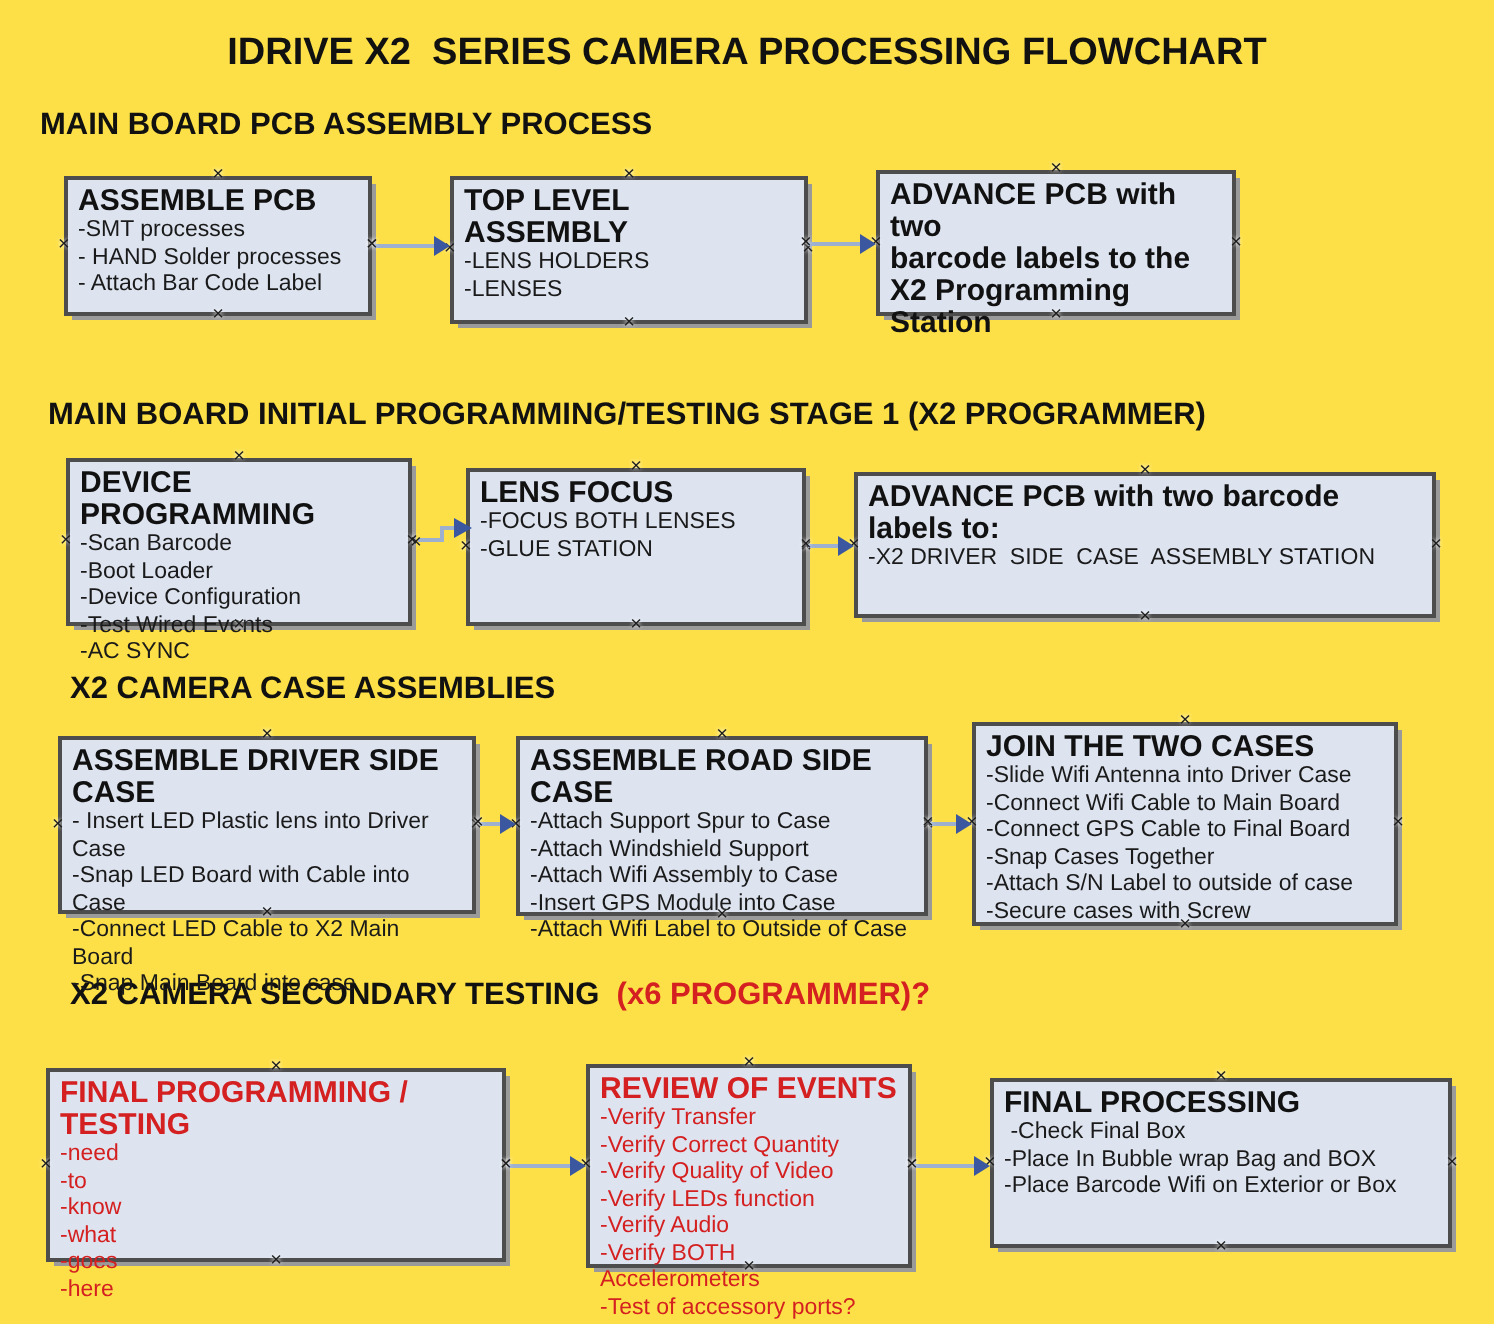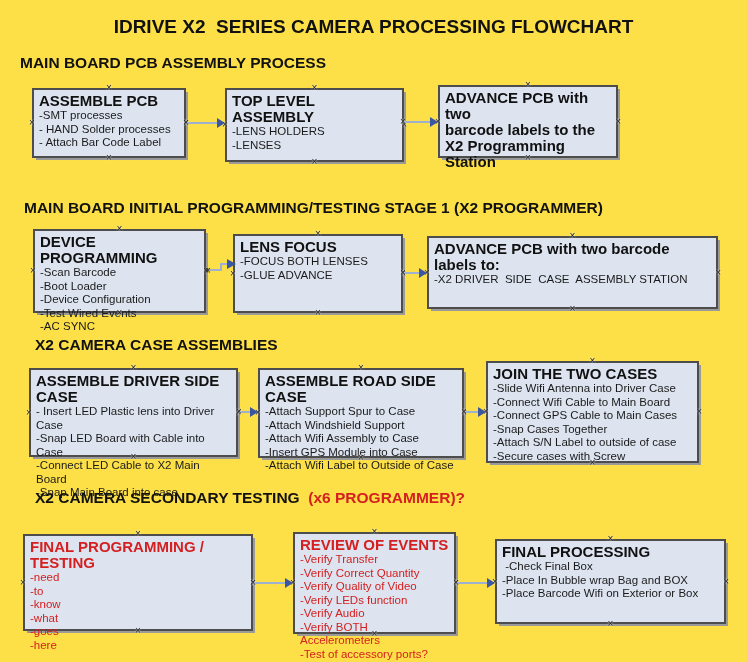--- a/index.html
+++ b/index.html
@@ -115,21 +115,21 @@
     <div class="box-line">-AC SYNC</div>
   </div>
 
   <div class="box r2b2">
     <span class="hd t">×</span>
       <span class="hd b">×</span>
       <span class="hd l">×</span>
       <span class="hd r">×</span>
     <div class="box-title">LENS FOCUS</div>
     <div class="box-line">-FOCUS BOTH LENSES</div>
-    <div class="box-line">-GLUE ADVANCE</div>
+    <div class="box-line">-GLUE STATION</div>
   </div>
 
   <div class="box r2b3">
     <span class="hd t">×</span>
       <span class="hd b">×</span>
       <span class="hd l">×</span>
       <span class="hd r">×</span>
     <div class="box-title">ADVANCE PCB with two barcode labels to:</div>
     <div class="box-line">-X2 DRIVER  SIDE  CASE  ASSEMBLY STATION</div>
   </div>
@@ -160,21 +160,21 @@
   </div>
 
   <div class="box r3b3">
     <span class="hd t">×</span>
       <span class="hd b">×</span>
       <span class="hd l">×</span>
       <span class="hd r">×</span>
     <div class="box-title">JOIN THE TWO CASES</div>
     <div class="box-line">-Slide Wifi Antenna into Driver Case</div>
     <div class="box-line">-Connect Wifi Cable to Main Board</div>
-    <div class="box-line">-Connect GPS Cable to Main Cases</div>
+    <div class="box-line">-Connect GPS Cable to Final Board</div>
     <div class="box-line">-Snap Cases Together</div>
     <div class="box-line">-Attach S/N Label to outside of case</div>
     <div class="box-line">-Secure cases with Screw</div>
   </div>
 
   <div class="box red r4b1">
     <span class="hd t">×</span>
       <span class="hd b">×</span>
       <span class="hd l">×</span>
       <span class="hd r">×</span>

